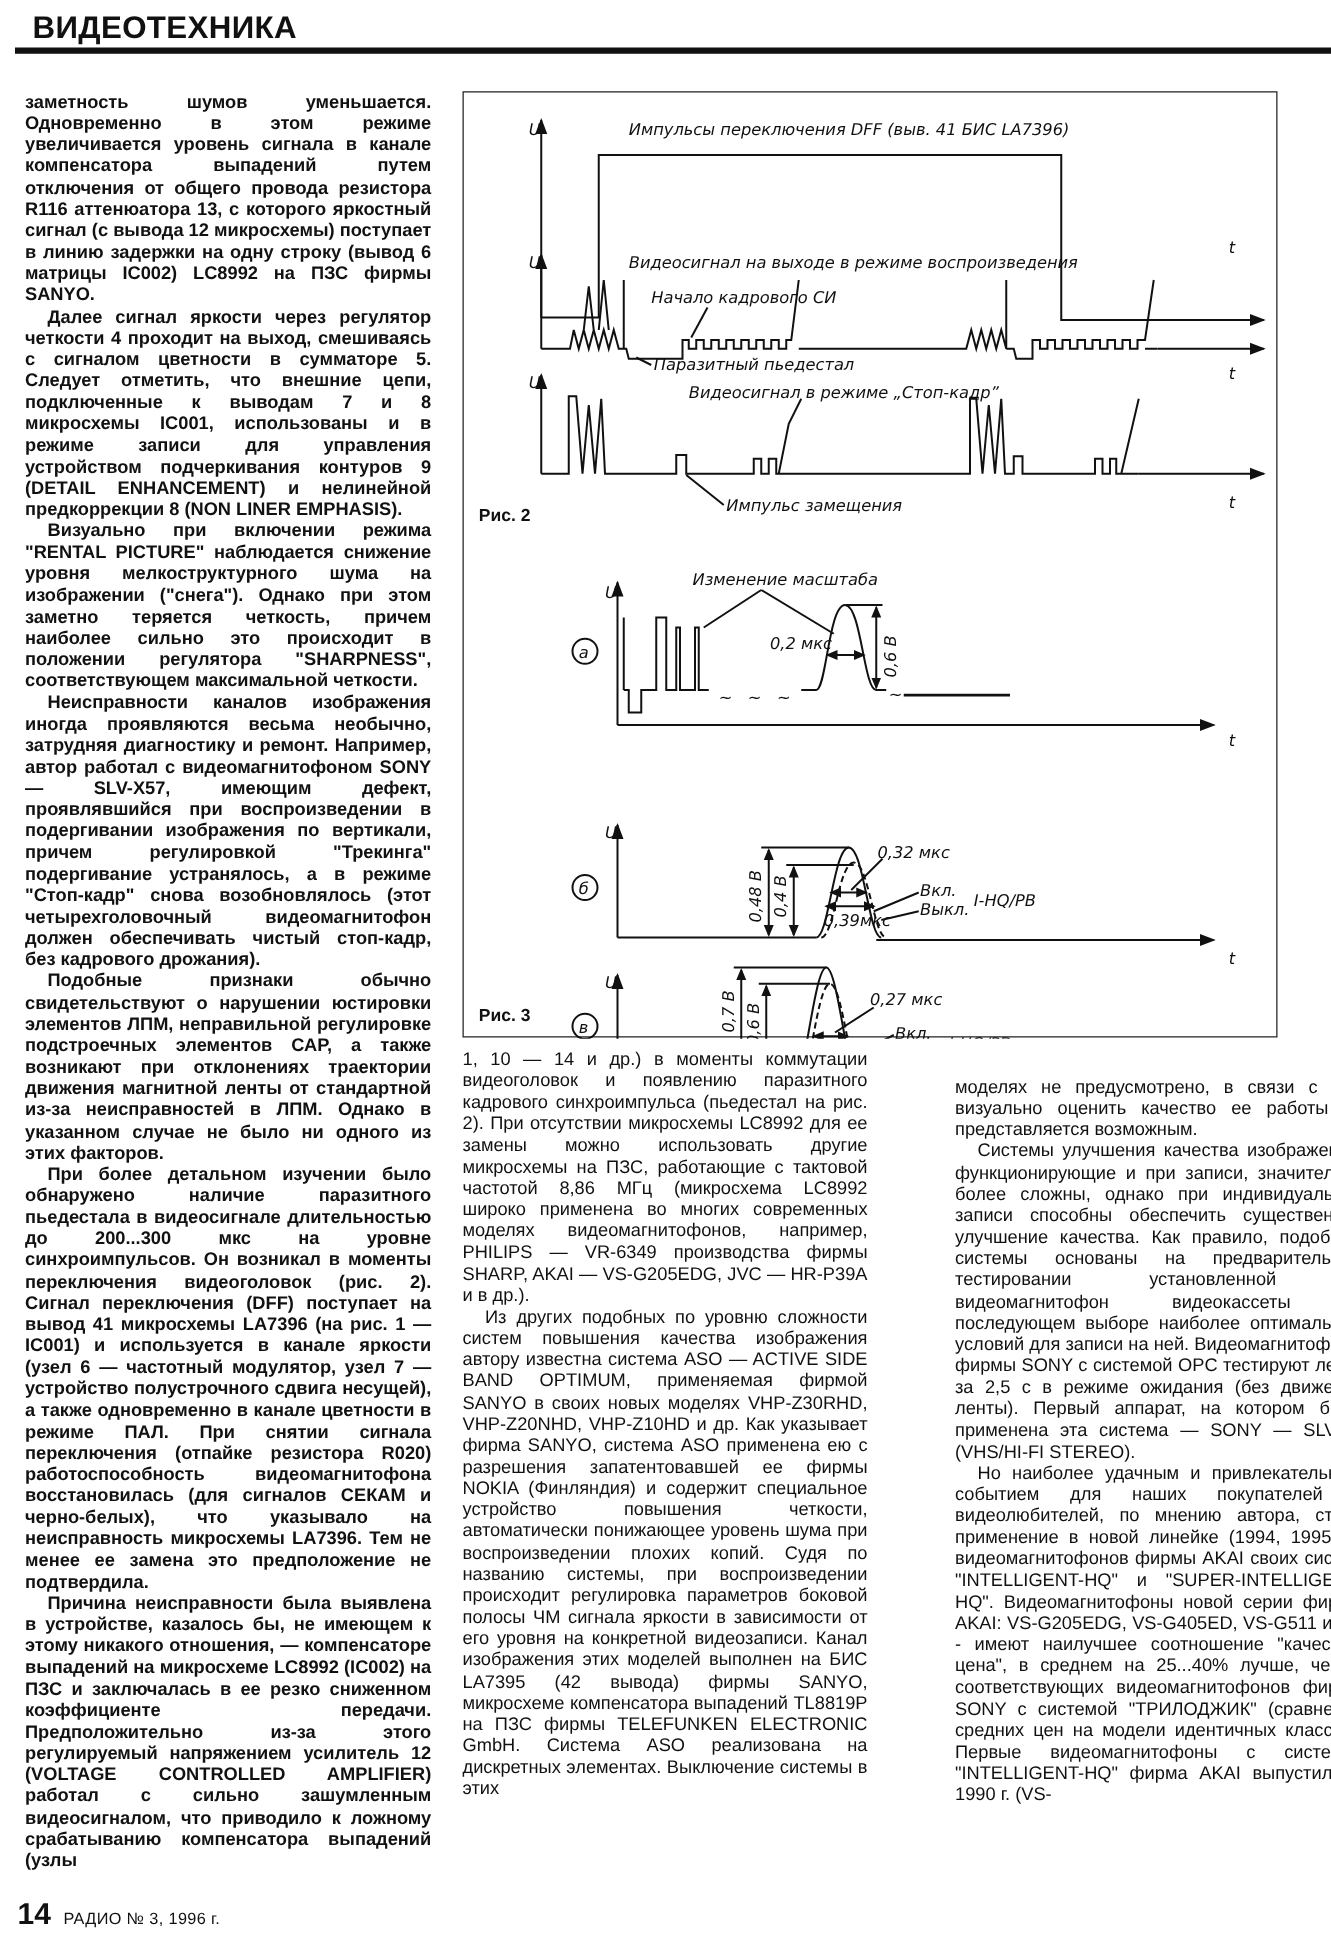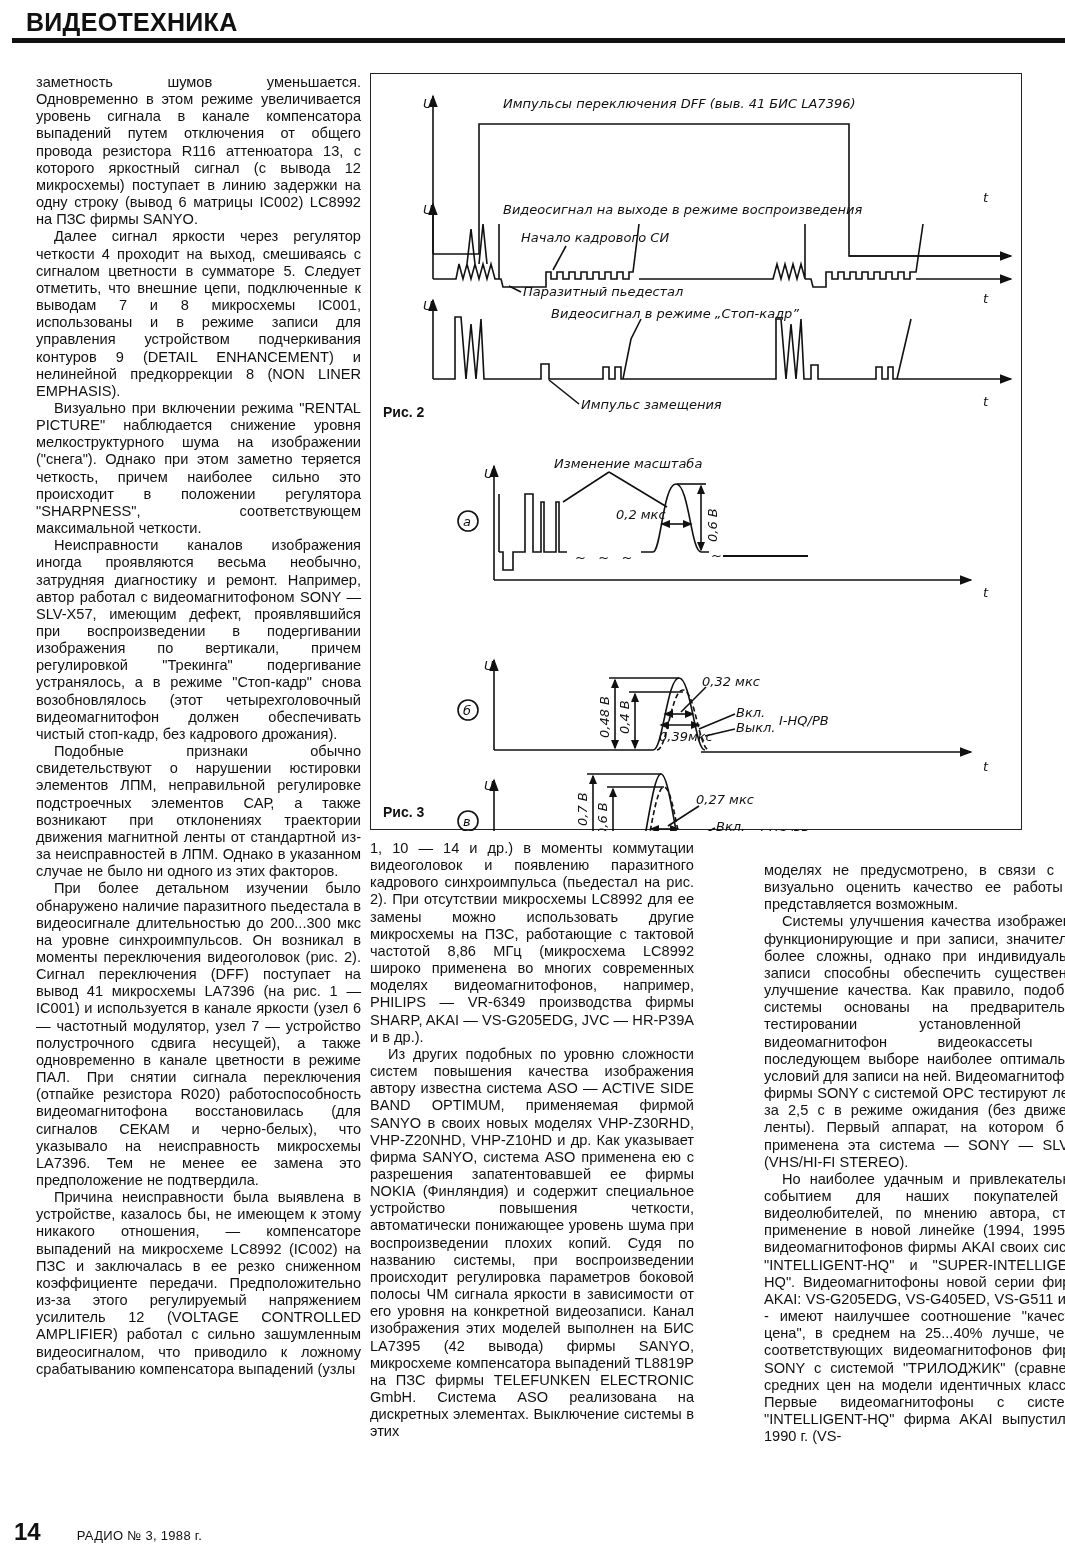--- a/index.html
+++ b/index.html
@@ -3,29 +3,29 @@
 <meta charset="utf-8">
 <style>
   html, body { margin:0; padding:0; background:#fff; }
   body { width:1065px; height:1565px; position:relative; overflow:hidden; color:#111;
          font-family:"Liberation Sans", sans-serif; }
   .header { position:absolute; left:12px; top:8px; font-weight:bold; font-size:25px; letter-spacing:0.3px;margin-left:14px; }
   .header-rule { position:absolute; left:12px; right:0; top:38px; height:5px; background:#111; }
   .col { position:absolute; font-size:14.6px; line-height:17.15px; text-align:justify; }
   .col p { margin:0; text-indent:18px; }
   .col p.cont { text-indent:0; }
-  #col1 { left:36px; top:74px; width:325px; }
+  #col1 { left:20px; top:74px; width:325px;font-weight:bold; }
   #col2 { left:370px; top:840px; width:324px; }
   #col3 { left:764px; top:862px; width:327px; }
   .figure-frame { position:absolute; left:370px; top:73px; width:652px; height:757px;
                   border:1.5px solid #222; box-sizing:border-box; }
   .figure-frame svg { position:absolute; left:0; top:0; }
   .fig-label { font-family:"Liberation Sans", sans-serif; font-weight:bold; font-size:14px; }
   .it { font-family:"DejaVu Sans", sans-serif; font-style:italic; font-size:13px; }
-  .footer { position:absolute; left:14px; top:1518px; display:flex; align-items:baseline; gap:36px; }
+  .footer { position:absolute; left:14px; top:1518px; display:flex; align-items:baseline; gap:10px; }
   .page-num { font-weight:bold; font-size:24px; }
   .journal { font-size:13px; letter-spacing:0.3px; }
 </style>
 </head>
 <body>
 
 <div class="header">ВИДЕОТЕХНИКА</div>
 <div class="header-rule"></div>
 
 <div id="col1" class="col">
@@ -171,14 +171,14 @@
       <circle cx="97" cy="747" r="10"></circle>
       <text x="92" y="752" class="it" fill="#111" stroke="none">в</text>
       <text x="612" y="823" class="it" fill="#111" stroke="none">t</text>
     </g>
     <text x="12" y="743" class="fig-label" fill="#111" stroke="none">Рис. 3</text>
   </svg>
 </div>
 
 <div class="footer">
   <span class="page-num">14</span>
-  <span class="journal">РАДИО № 3, 1988 г.</span>
+  <span class="journal">РАДИО № 3, 1996 г.</span>
 </div>
 
 </body></html>

